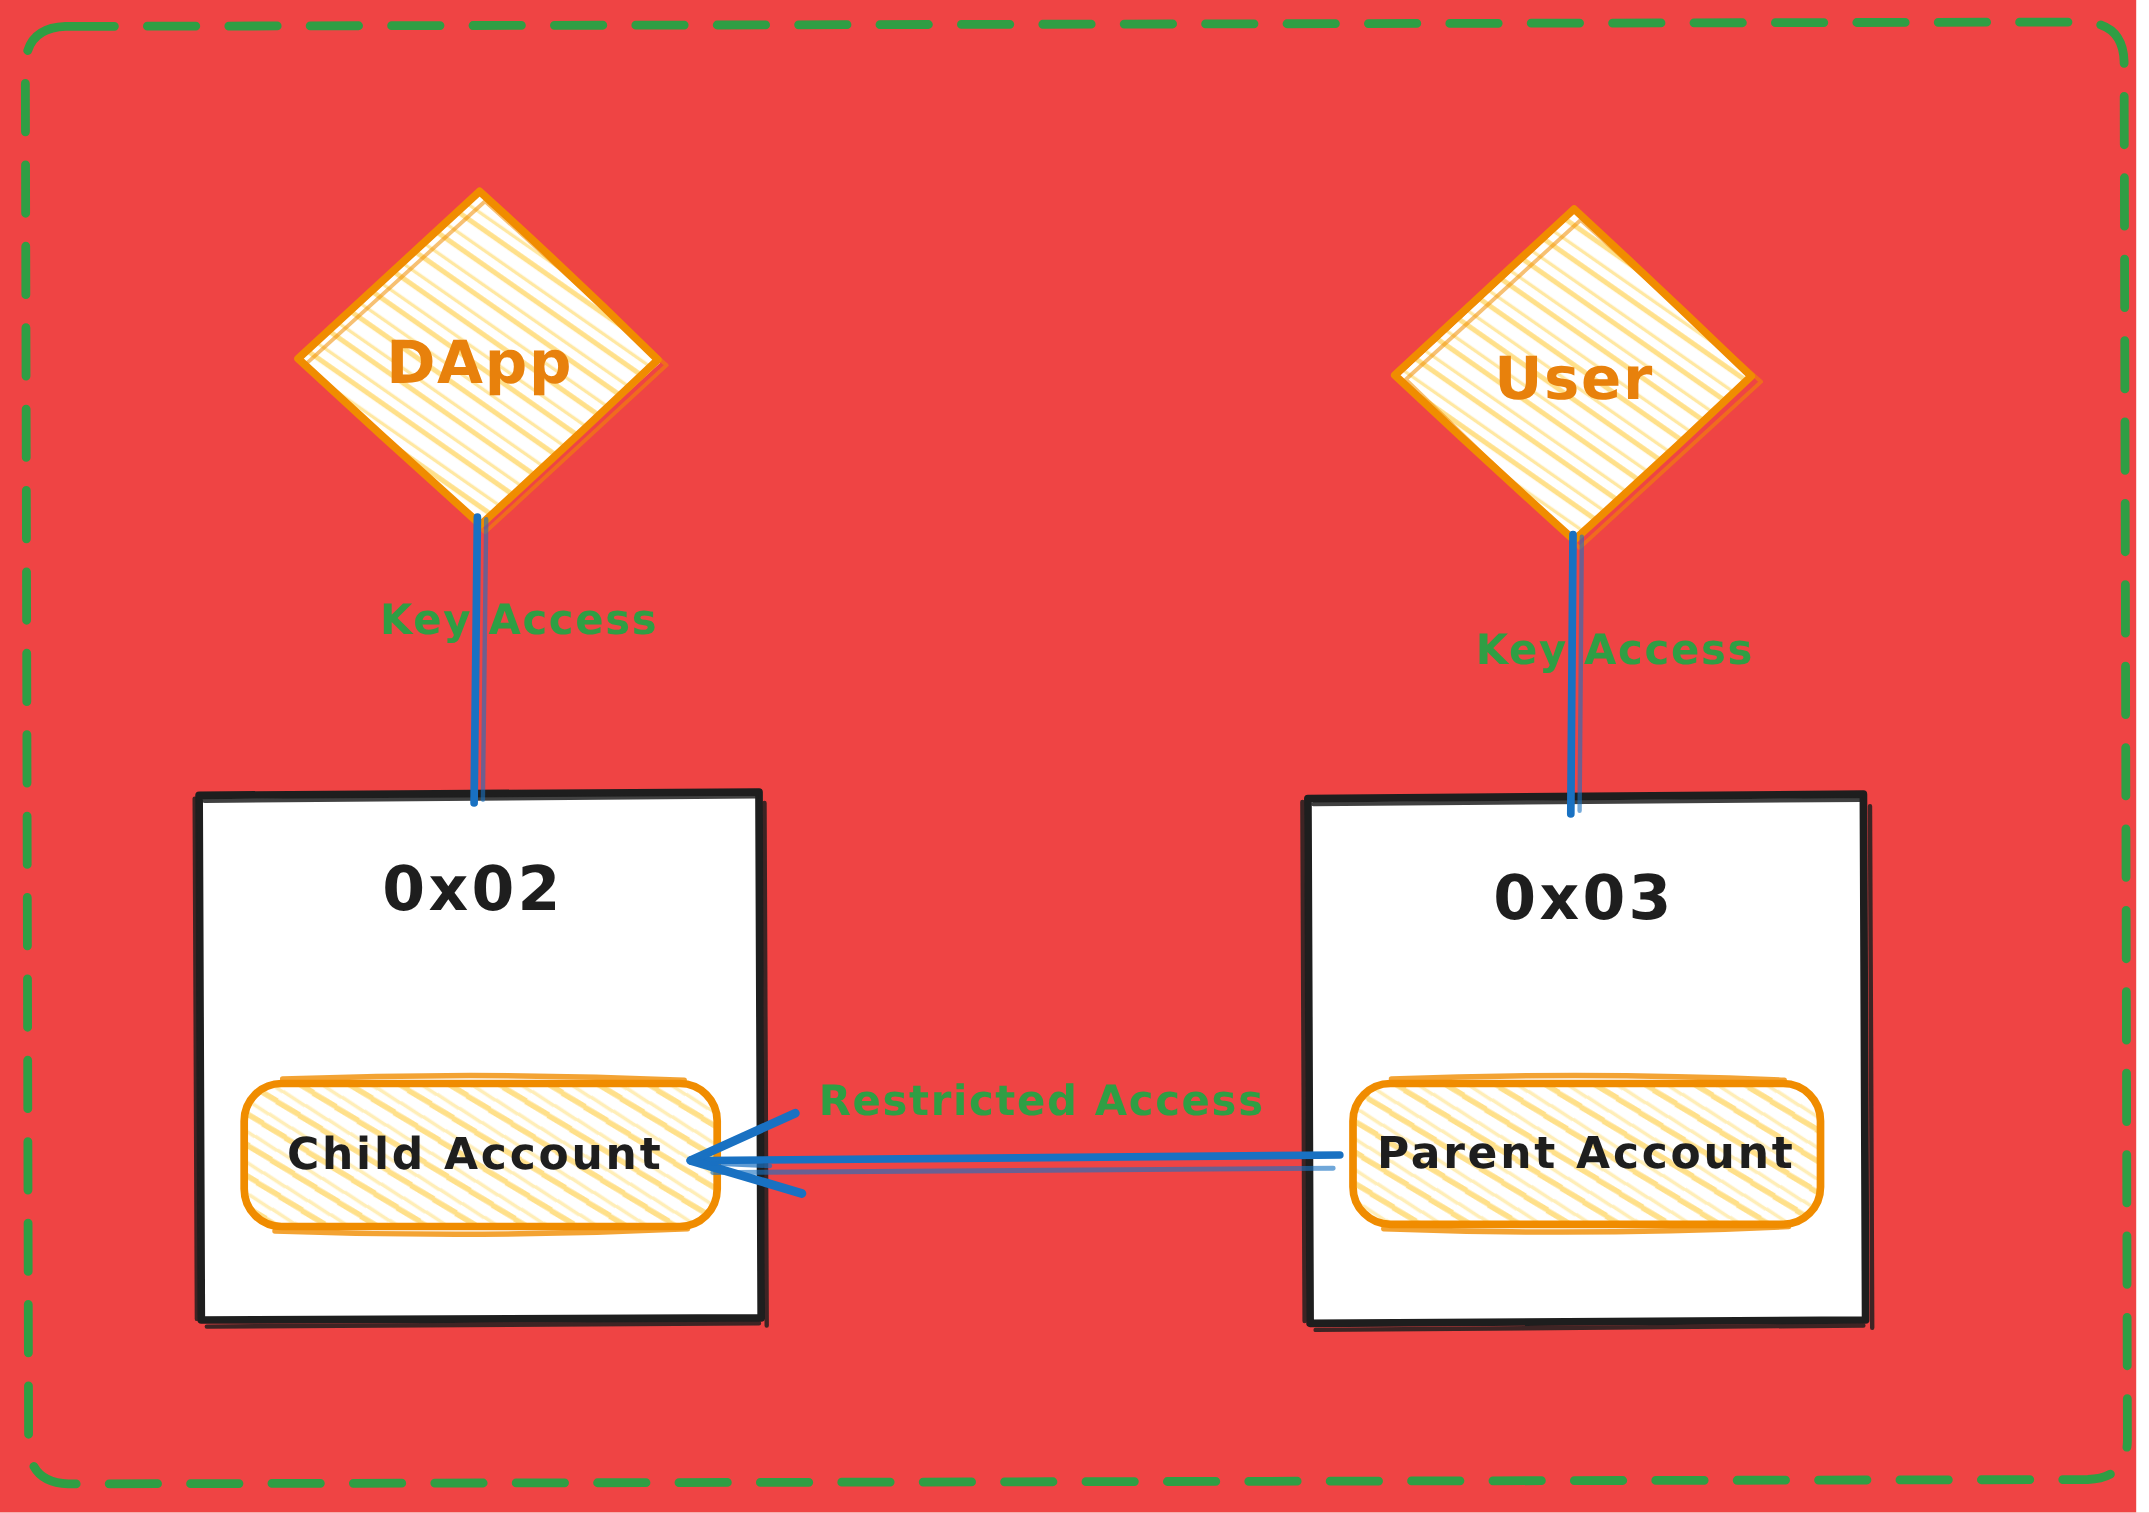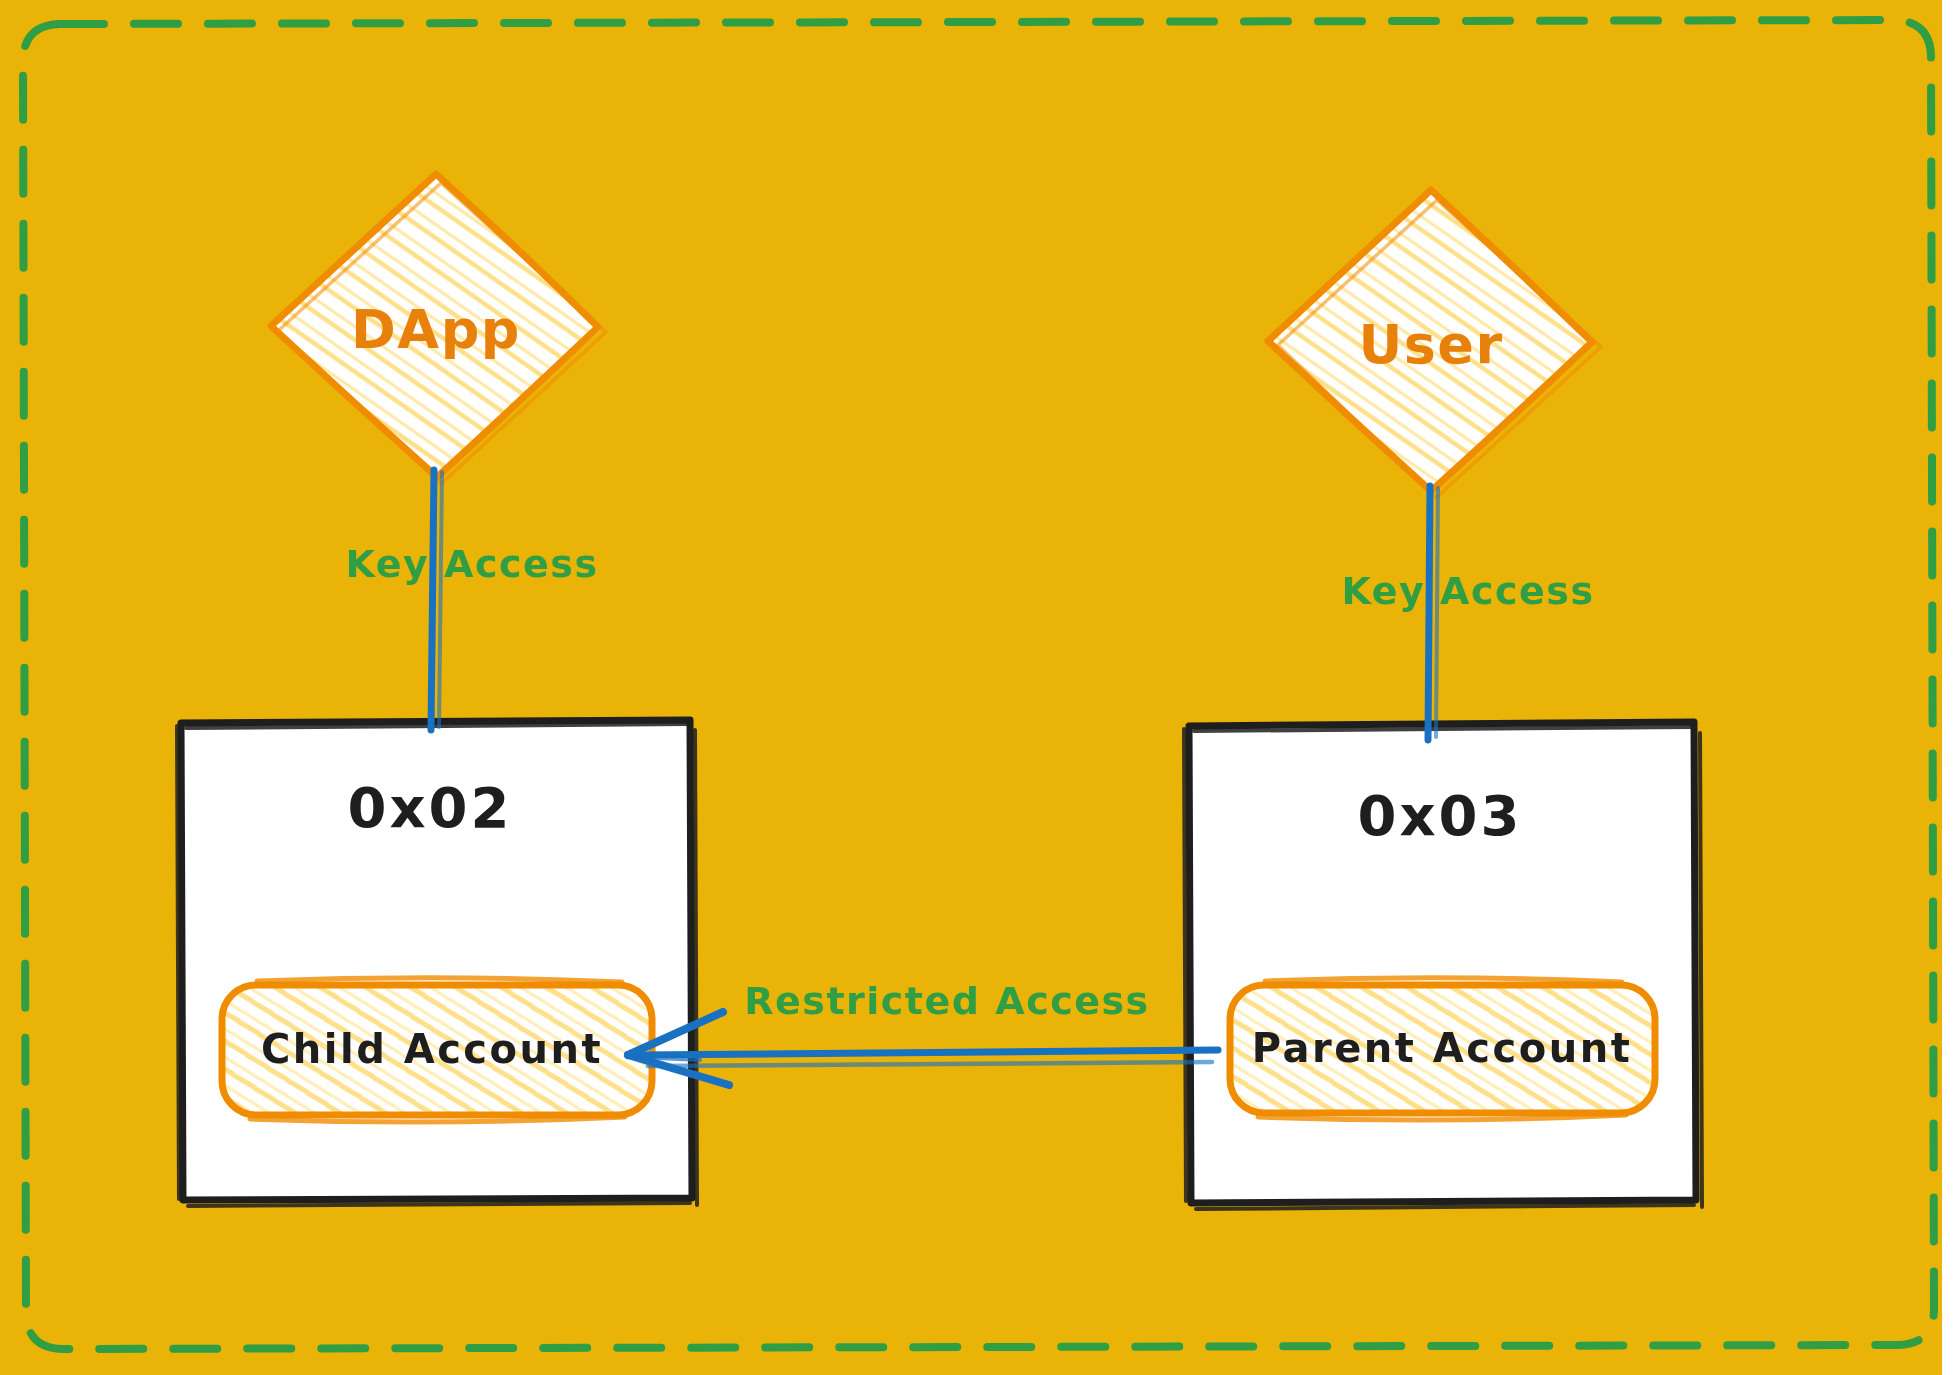--- a/index.html
+++ b/index.html
@@ -11,21 +11,21 @@
   body {
     width: 1954px;
     height: 1375px;
     overflow: hidden;
     font-family: "DejaVu Sans", sans-serif;
   }
   #canvas-root {
     position: relative;
     width: 1942px;
     height: 1375px;
-    background: #eab308;
+    background: #ef4444;
   }
   #diagram-svg {
     position: absolute;
     top: 0;
     left: 0;
     width: 1954px;
     height: 1375px;
   }
   .sketch-text {
     font-family: "DejaVu Sans", sans-serif;

